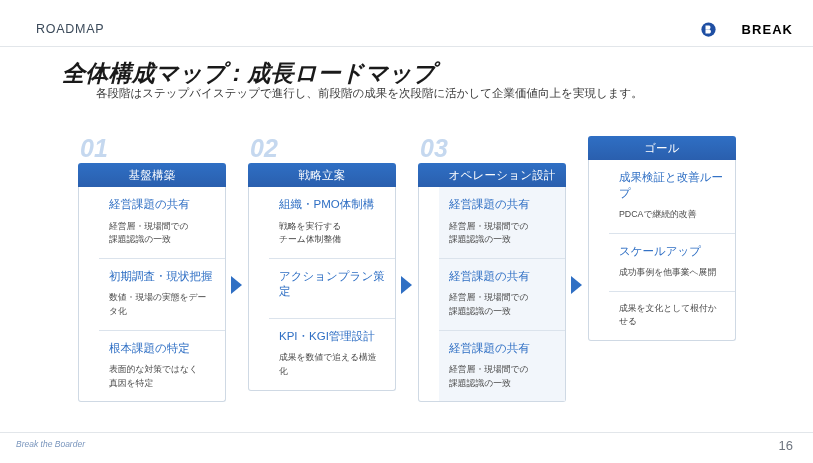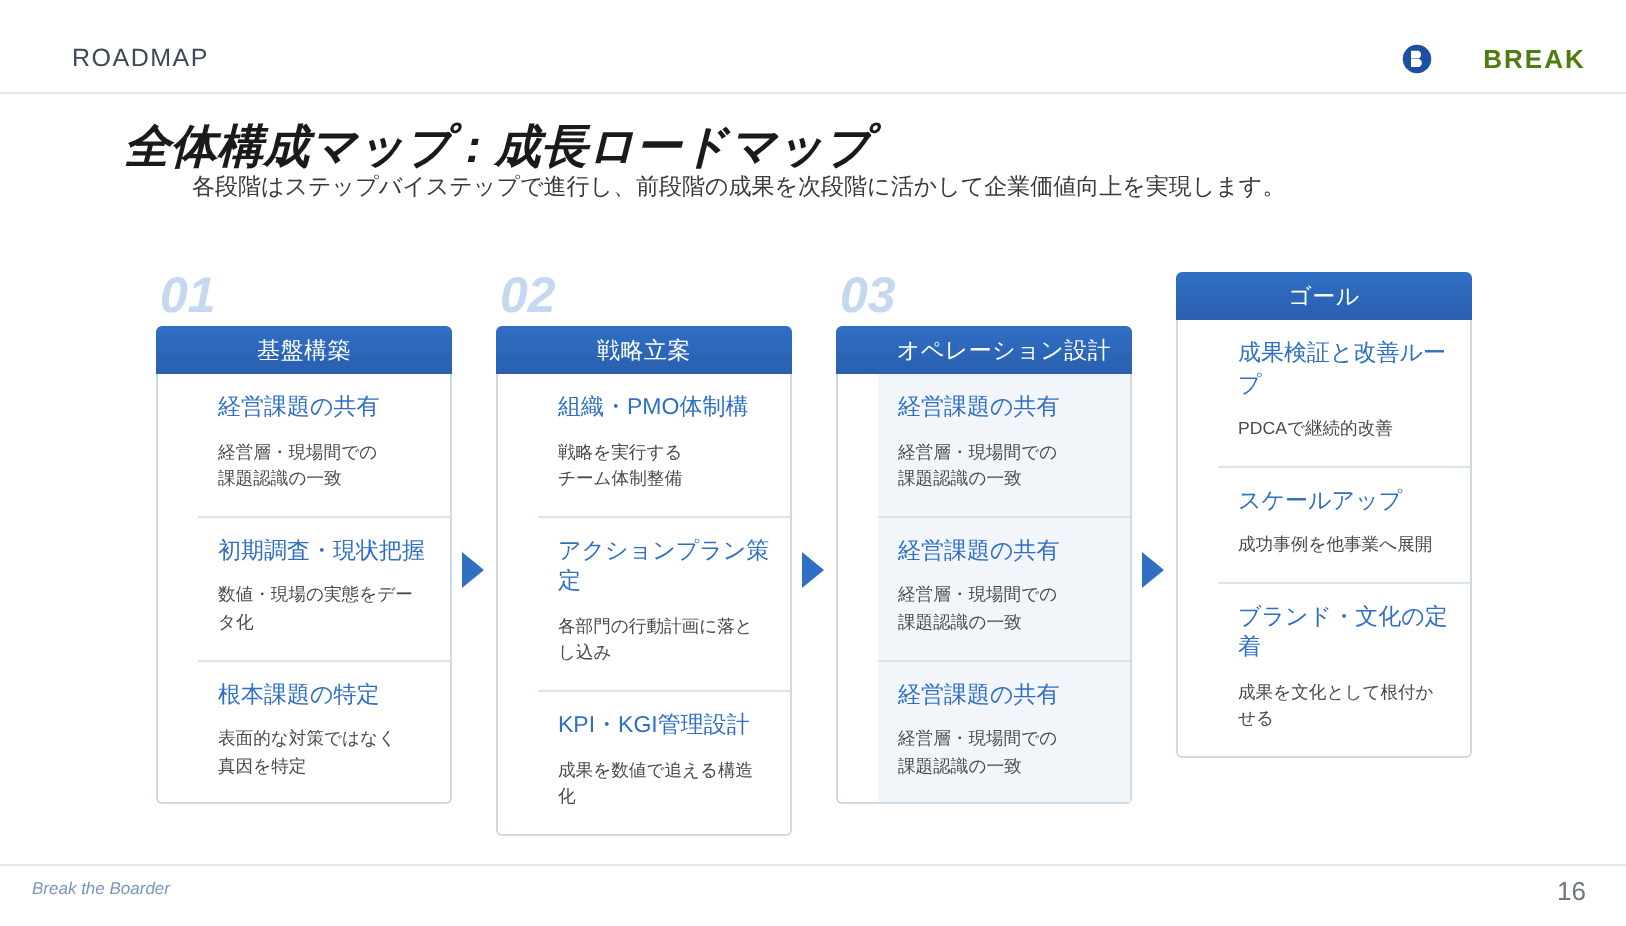--- a/index.html
+++ b/index.html
@@ -40,21 +40,21 @@
   }
   .brand-mark {
     width: 15px;
     height: 15px;
     display: block;
   }
   .brand-text {
     font-size: 13px;
     font-weight: bold;
     letter-spacing: 0.08em;
-    color: #4d7c0f;
+    color: #000000;
     margin-left: 20px;
   }
   .header-rule {
     position: absolute;
     left: 0; right: 0; top: 46px;
     height: 1px;
     background: #e2e6ea;
   }
 
   
@@ -219,21 +219,20 @@
       <div class="col-num" style="color: rgb(197, 216, 239);">02</div>
       <div class="col-head" style="background: linear-gradient(rgb(47, 111, 196), rgb(42, 95, 174));">戦略立案</div>
       <div class="cards">
         <div class="card">
           <div class="card-title" style="color: rgb(47, 111, 196);">組織・PMO体制構</div>
           <div class="card-body" style="white-space: pre-line;">戦略を実行する
 チーム体制整備</div>
         </div>
         <div class="card">
           <div class="card-title" style="color: rgb(47, 111, 196);">アクションプラン策定</div>
-          <div class="card-body" style="white-space: pre-line;">各部門の行動計画に落とし込み</div>
         </div>
         <div class="card">
           <div class="card-title" style="color: rgb(47, 111, 196);">KPI・KGI管理設計</div>
           <div class="card-body" style="white-space: pre-line;">成果を数値で追える構造化</div>
         </div>
       </div>
       <div class="arrow" style="left: 153px; top: 140px; border-left-color: rgb(47, 111, 196);"></div>
     </div>
     <div class="col">
       <div class="col-num" style="color: rgb(197, 216, 239);">03</div>
@@ -262,21 +261,20 @@
       <div class="cards">
         <div class="card">
           <div class="card-title" style="color: rgb(47, 111, 196);">成果検証と改善ループ</div>
           <div class="card-body" style="white-space: pre-line;">PDCAで継続的改善</div>
         </div>
         <div class="card">
           <div class="card-title" style="color: rgb(47, 111, 196);">スケールアップ</div>
           <div class="card-body" style="white-space: pre-line;">成功事例を他事業へ展開</div>
         </div>
         <div class="card">
-          <div class="card-title" style="color: rgb(47, 111, 196);">ブランド・文化の定着</div>
           <div class="card-body" style="white-space: pre-line;">成果を文化として根付かせる</div>
         </div>
       </div>
     </div>
   </div>
 
 <div class="footer-rule"></div>
 <div class="footer-left">Break the Boarder</div>
 <div class="footer-page">16</div>
 

